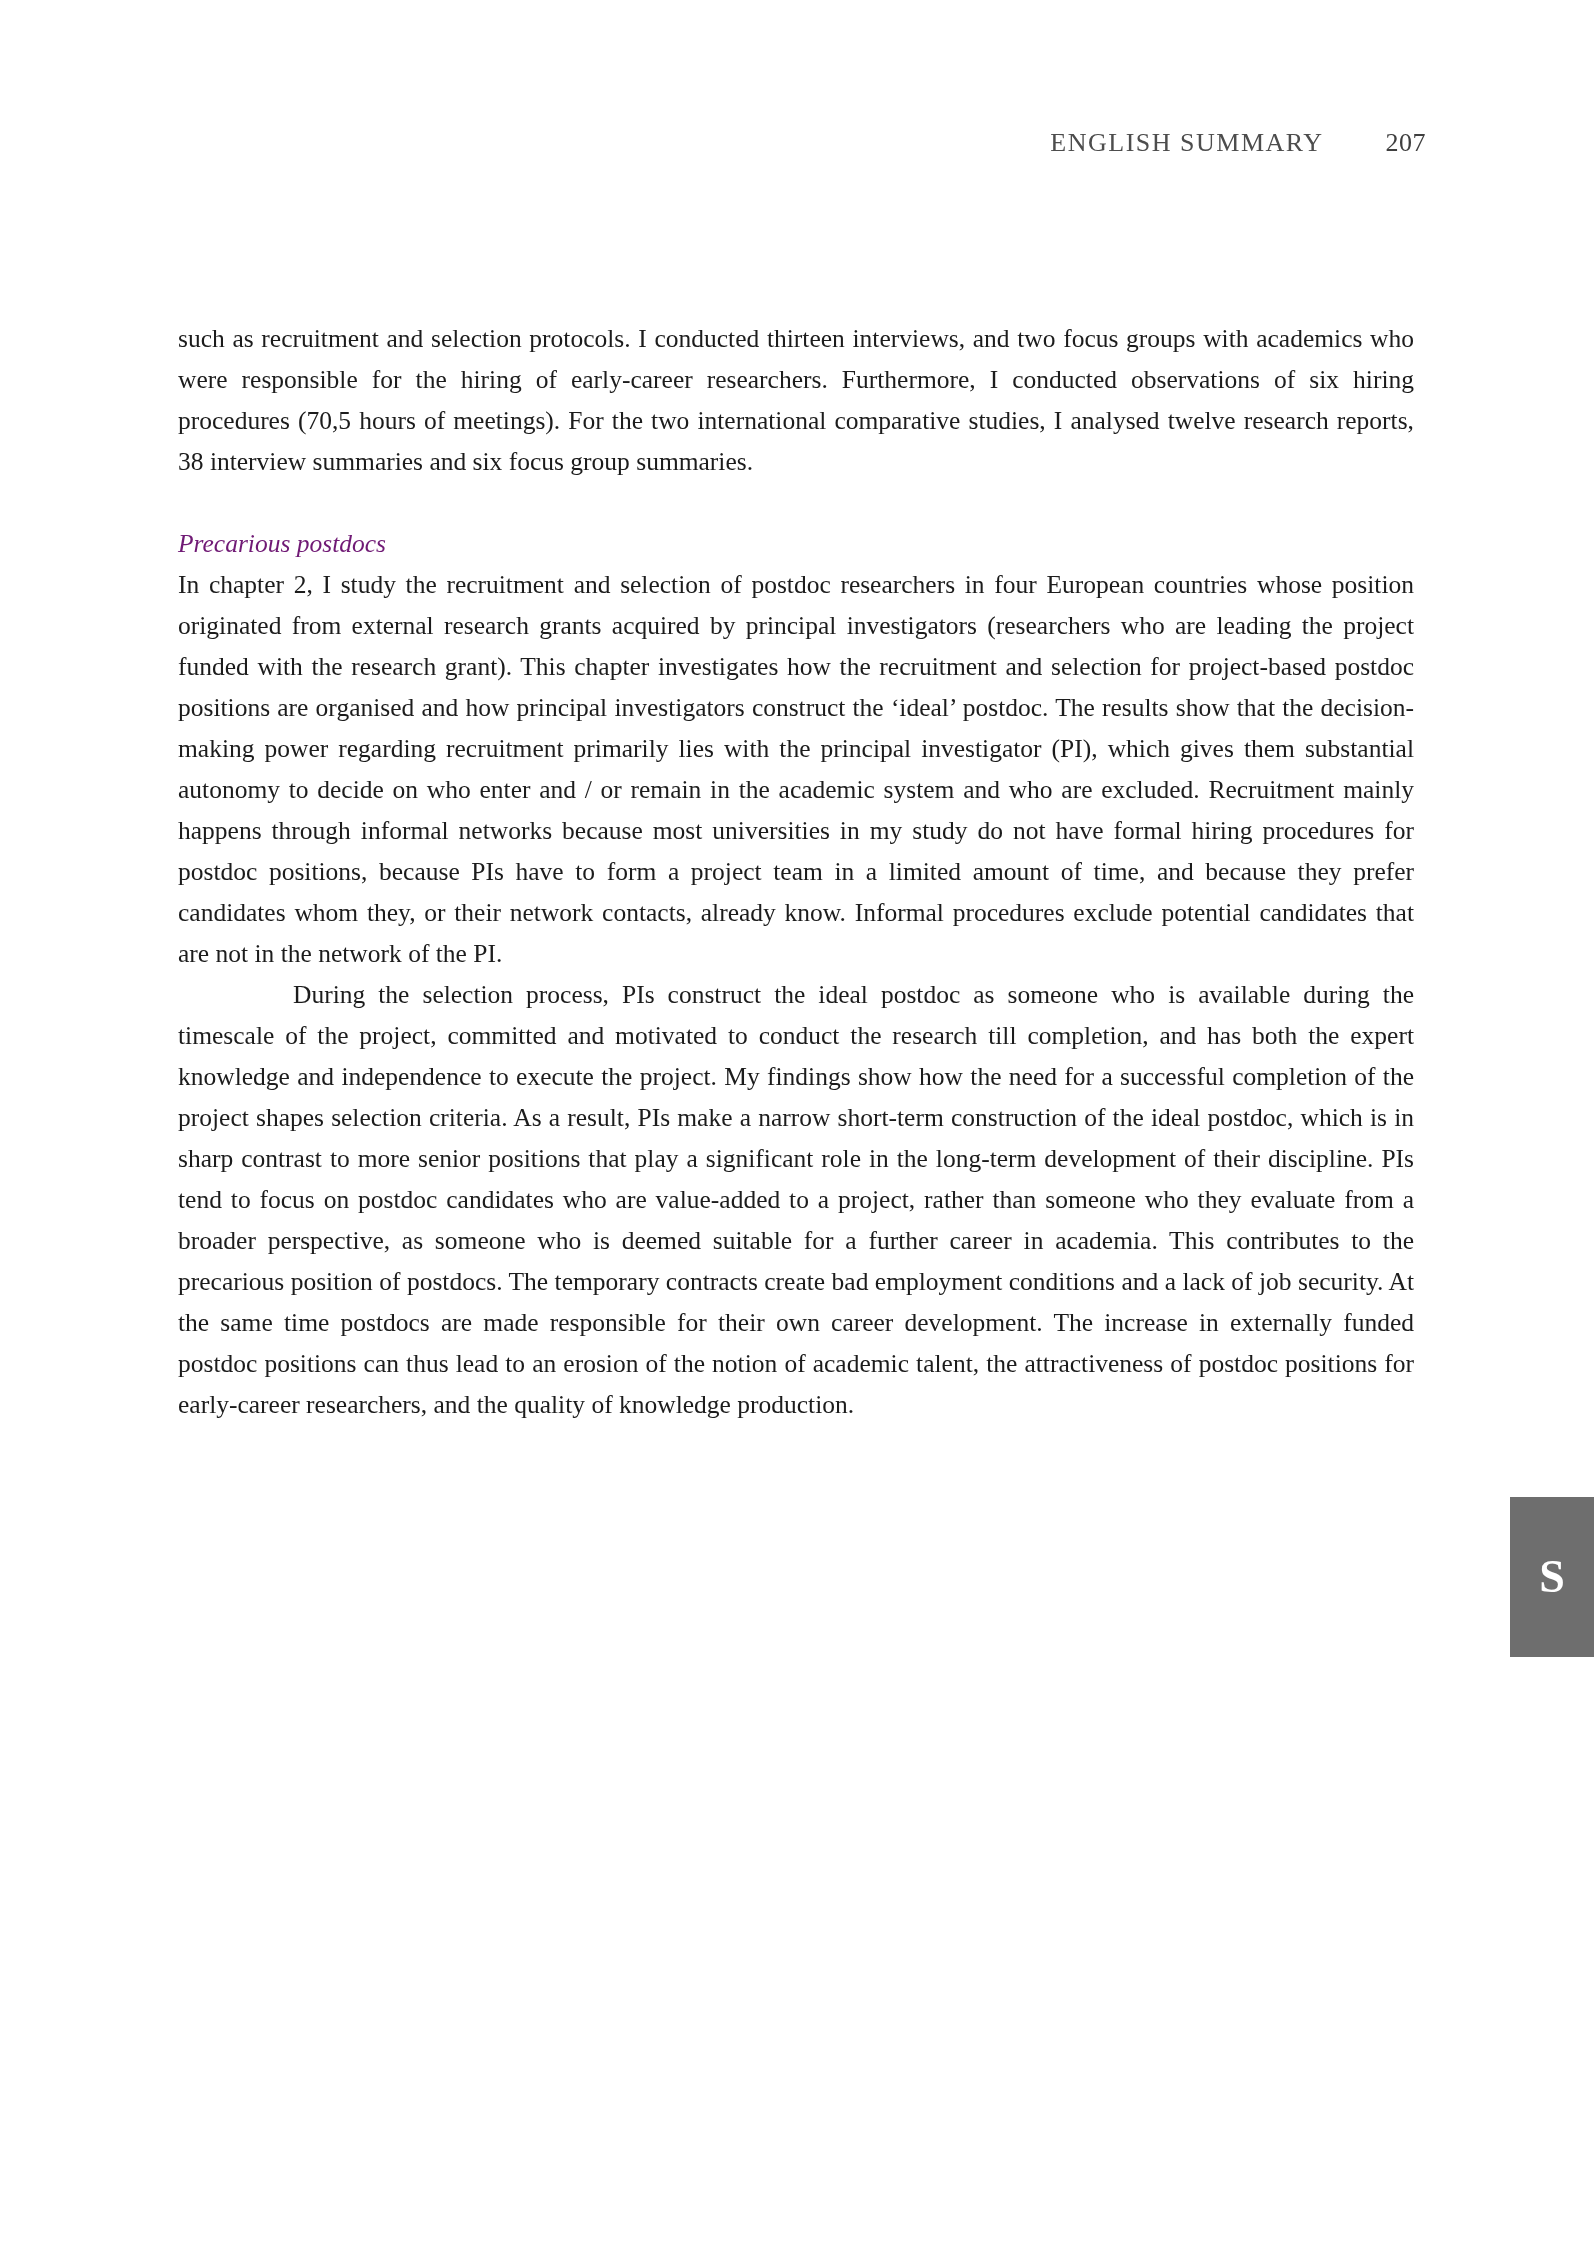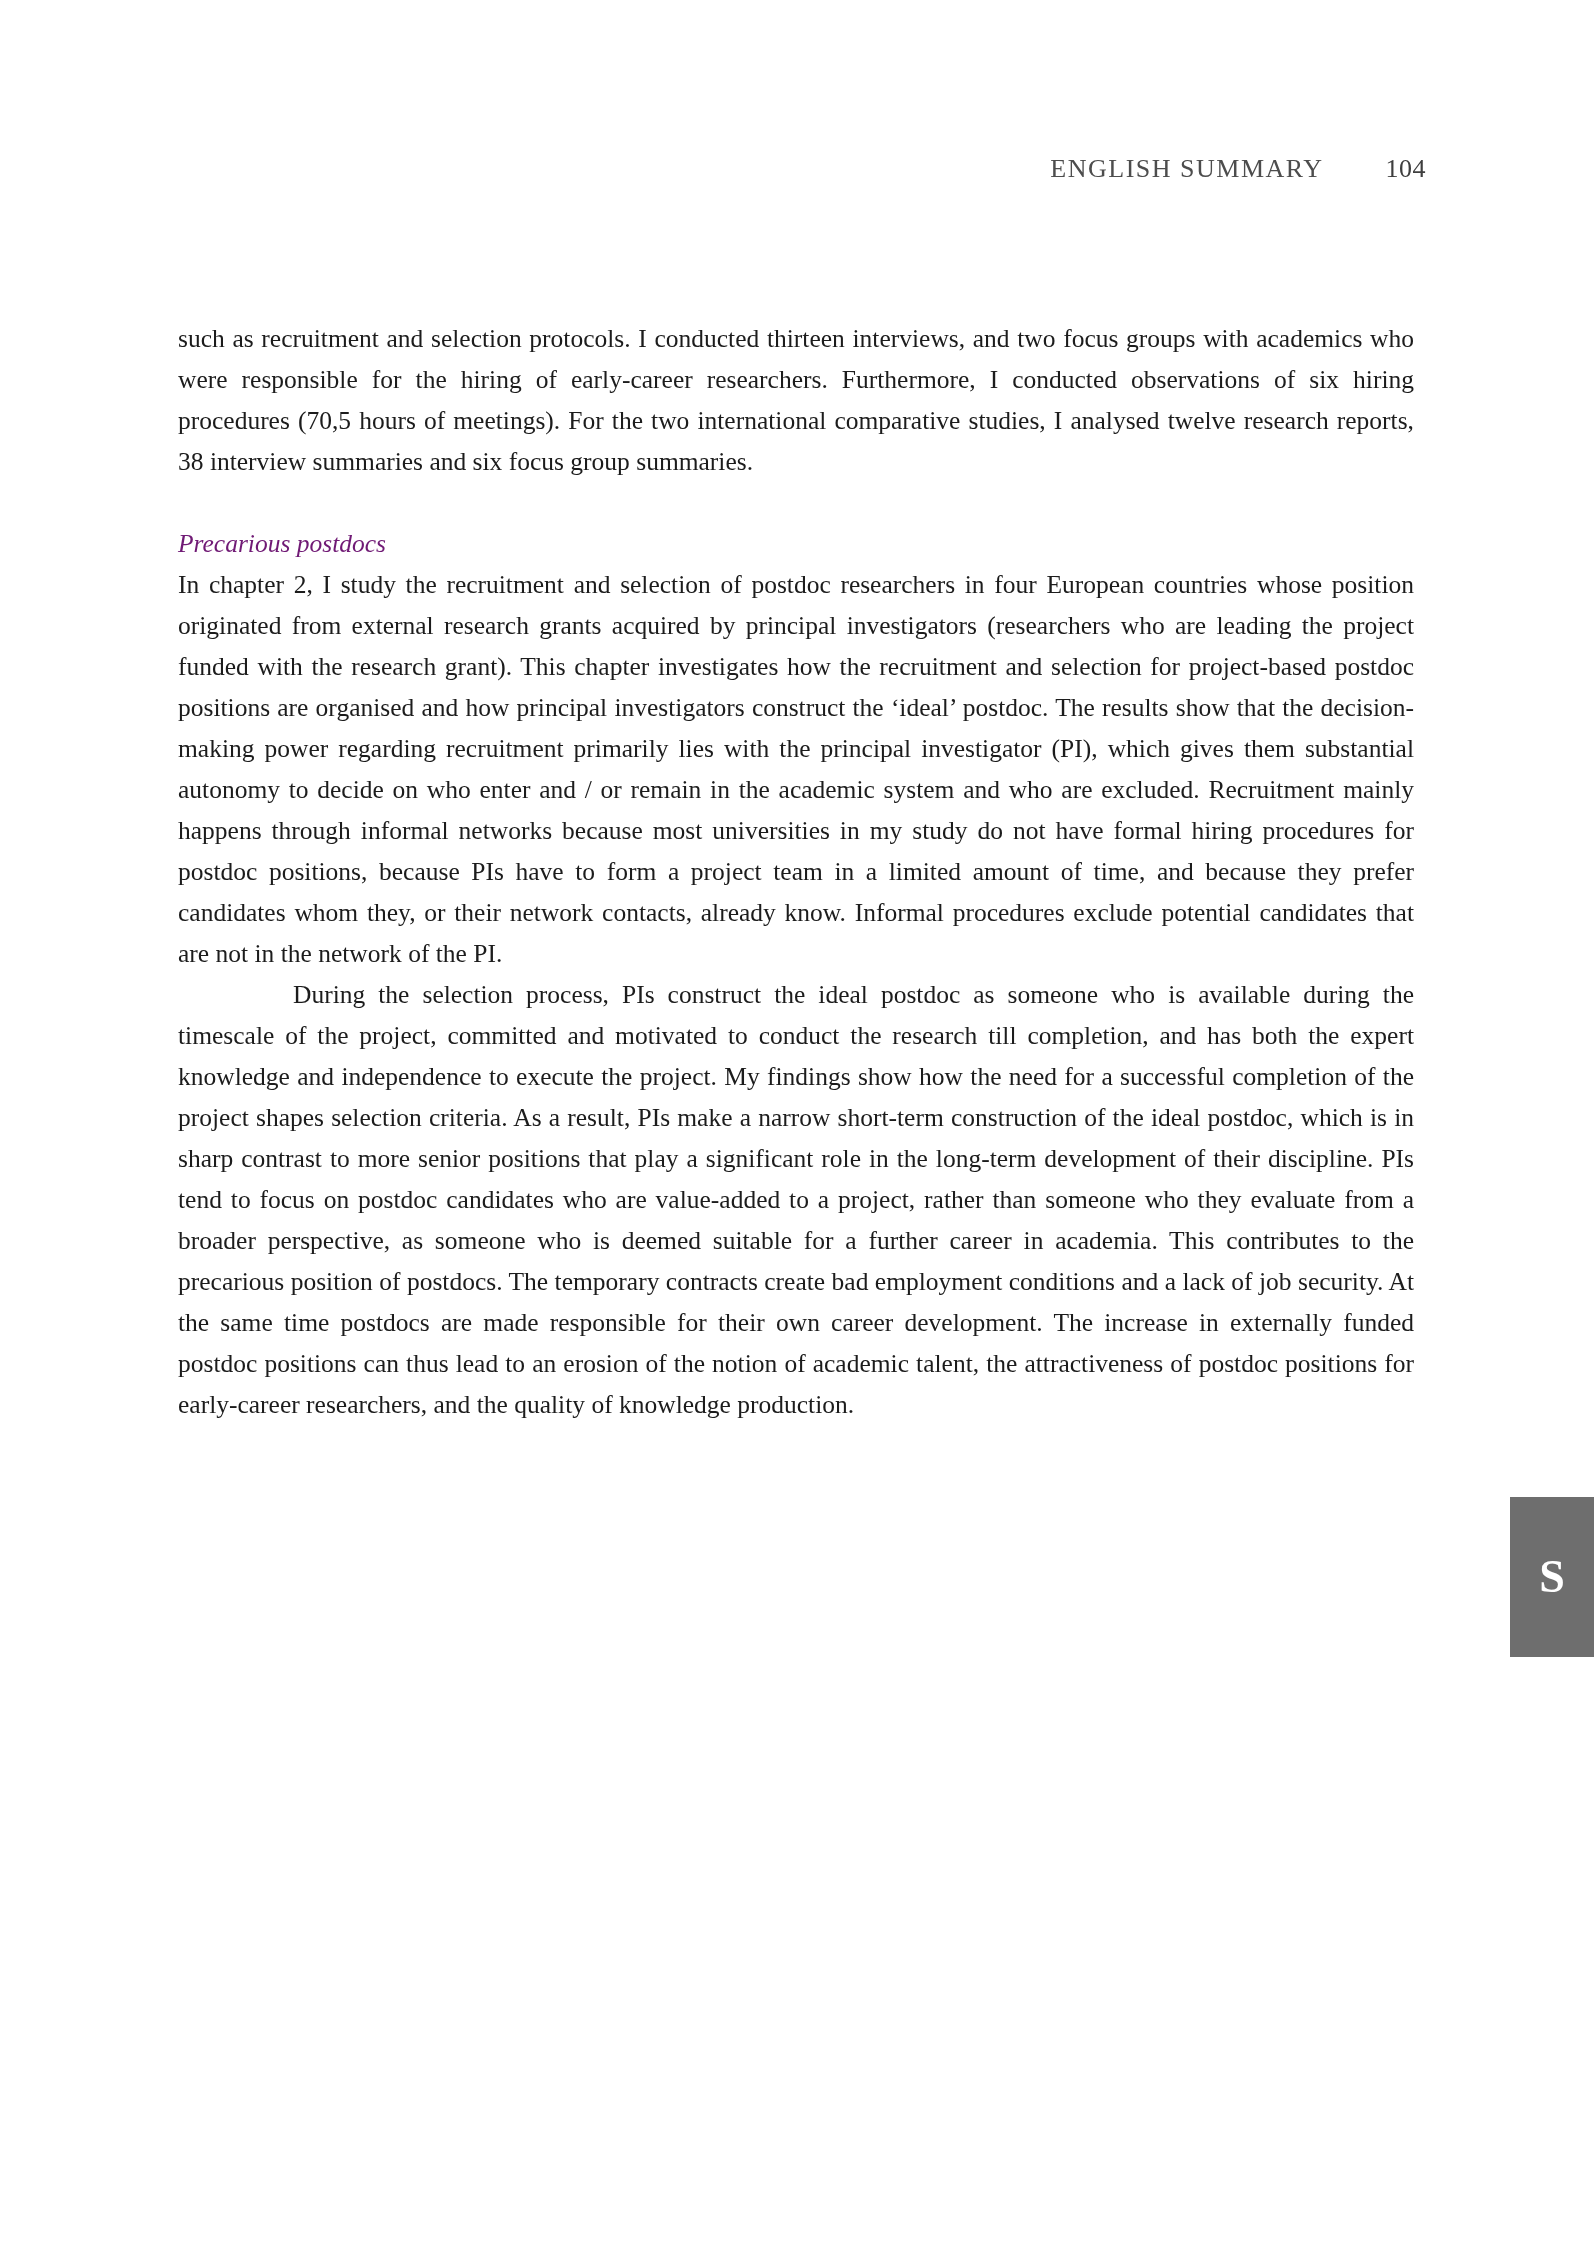--- a/index.html
+++ b/index.html
@@ -20,21 +20,20 @@
     top: 128px;
     left: 190px;
     width: 1236px;
     display: flex;
     justify-content: flex-end;
     align-items: baseline;
     gap: 62px;
     font-size: 26px;
     letter-spacing: 1.5px;
     color: #4d4d4d;
-    margin-top: 26px;
   }
   .page-header .page-number {
     letter-spacing: 0.5px;
     color: #3f3f3f;
   }
   .text-block {
     position: absolute;
     top: 318px;
     left: 178px;
     width: 1236px;
@@ -78,21 +77,21 @@
     line-height: 1;
   }
 </style>
 </head>
 <body>
 
 <div class="page">
 
   <header class="page-header">
     <span class="running-head">ENGLISH SUMMARY</span>
-    <span class="page-number">104</span>
+    <span class="page-number">207</span>
   </header>
 
   <main class="text-block">
     <p class="para">such as recruitment and selection protocols. I conducted thirteen interviews, and two focus groups with academics who were responsible for the hiring of early-career researchers. Furthermore, I conducted observations of six hiring procedures (70,5 hours of meetings). For the two international comparative studies, I analysed twelve research reports, 38 interview summaries and six focus group summaries.</p>
 
     <h2 class="section-heading">Precarious postdocs</h2>
 
     <p class="para">In chapter 2, I study the recruitment and selection of postdoc researchers in four European countries whose position originated from external research grants acquired by principal investigators (researchers who are leading the project funded with the research grant). This chapter investigates how the recruitment and selection for project-based postdoc positions are organised and how principal investigators construct the ‘ideal’ postdoc. The results show that the decision-making power regarding recruitment primarily lies with the principal investigator (PI), which gives them substantial autonomy to decide on who enter and / or remain in the academic system and who are excluded. Recruitment mainly happens through informal networks because most universities in my study do not have formal hiring procedures for postdoc positions, because PIs have to form a project team in a limited amount of time, and because they prefer candidates whom they, or their network contacts, already know. Informal procedures exclude potential candidates that are not in the network of the PI.</p>
 
     <p class="para indented">During the selection process, PIs construct the ideal postdoc as someone who is available during the timescale of the project, committed and motivated to conduct the research till completion, and has both the expert knowledge and independence to execute the project. My findings show how the need for a successful completion of the project shapes selection criteria. As a result, PIs make a narrow short-term construction of the ideal postdoc, which is in sharp contrast to more senior positions that play a significant role in the long-term development of their discipline. PIs tend to focus on postdoc candidates who are value-added to a project, rather than someone who they evaluate from a broader perspective, as someone who is deemed suitable for a further career in academia. This contributes to the precarious position of postdocs. The temporary contracts create bad employment conditions and a lack of job security. At the same time postdocs are made responsible for their own career development. The increase in externally funded postdoc positions can thus lead to an erosion of the notion of academic talent, the attractiveness of postdoc positions for early-career researchers, and the quality of knowledge production.</p>

